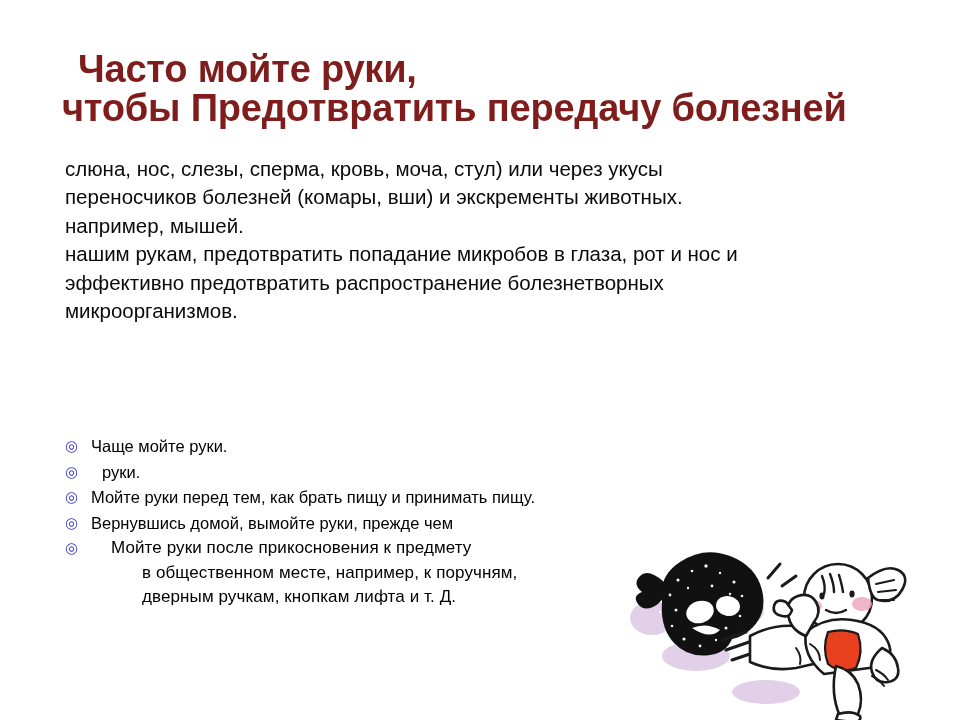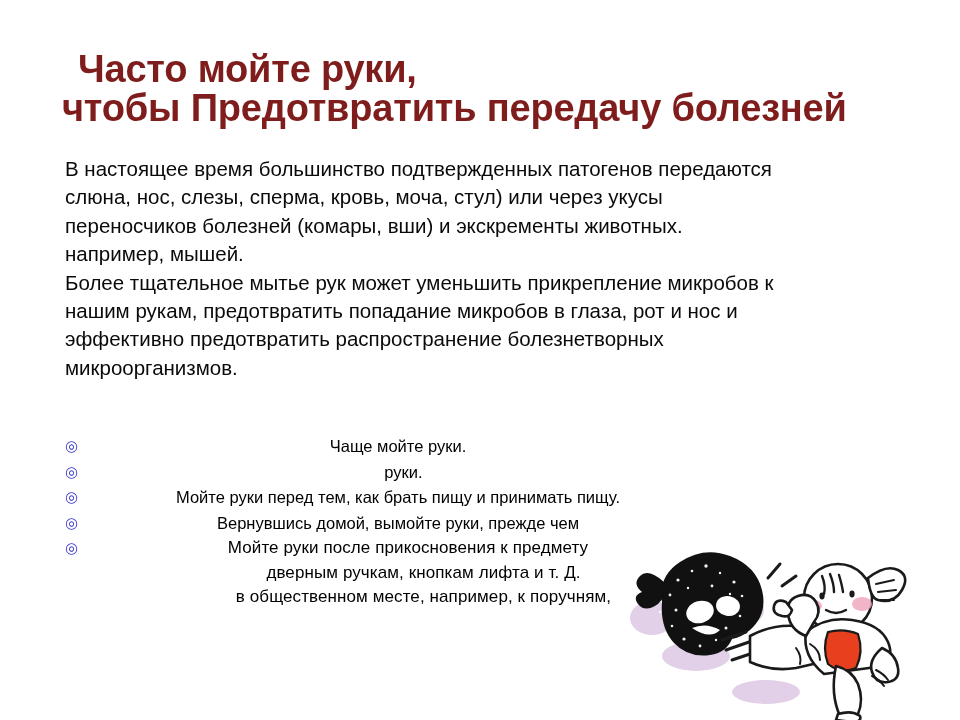--- a/index.html
+++ b/index.html
@@ -75,21 +75,20 @@
     line-height: 24.5px;
     color: #3333CC;
     text-align: left;
     font-family: "DejaVu Sans", sans-serif;
   }
   .li-text {
     flex: 1 1 auto;
     font-size: 16.5px;
     line-height: 24.5px;
     color: #000000;
-    text-align: center;
   }
   .li-text .sub {
     display: block;
     padding-left: 11px;
   }
   
   .list-item.wide .li-text,
   .list-item.wide .li-text .sub {
     font-size: 17px;
     letter-spacing: 0.1px;
@@ -110,25 +109,23 @@
 <body>
 
 <div class="slide">
 
   <div class="title-block">
     <div class="title-line line1">Часто мойте руки,</div>
     <div class="title-line line2">чтобы Предотвратить передачу болезней</div>
   </div>
 
   <div class="body-block">
-    <div class="body-line">В настоящее время большинство подтвержденных патогенов передаются</div>
     <div class="body-line">слюна, нос, слезы, сперма, кровь, моча, стул) или через укусы</div>
     <div class="body-line">переносчиков болезней (комары, вши) и экскременты животных.</div>
     <div class="body-line">например, мышей.</div>
-    <div class="body-line">Более тщательное мытье рук может уменьшить прикрепление микробов к</div>
     <div class="body-line">нашим рукам, предотвратить попадание микробов в глаза, рот и нос и</div>
     <div class="body-line">эффективно предотвратить распространение болезнетворных</div>
     <div class="body-line">микроорганизмов.</div>
   </div>
 
   <div class="list-block">
 
     <div class="list-item">
       <span class="bullet">◎</span>
       <span class="li-text">
@@ -154,22 +151,22 @@
       <span class="bullet">◎</span>
       <span class="li-text">
         <span>Вернувшись домой, вымойте руки, прежде чем</span>
       </span>
     </div>
 
     <div class="list-item wide">
       <span class="bullet">◎</span>
       <span class="li-text">
         <span>Мойте руки после прикосновения к предмету</span>
+        <span class="sub">в общественном месте, например, к поручням,</span>
         <span class="sub">дверным ручкам, кнопкам лифта и т. Д.</span>
-        <span class="sub">в общественном месте, например, к поручням,</span>
       </span>
     </div>
 
   </div>
 
   <div class="illustration">
     <svg viewBox="0 0 360 180" xmlns="http://www.w3.org/2000/svg" aria-hidden="true">
       <defs>
         <filter id="speck" x="-20%" y="-20%" width="140%" height="140%">
           <feTurbulence type="fractalNoise" baseFrequency="0.75" numOctaves="3" result="n"></feTurbulence>

